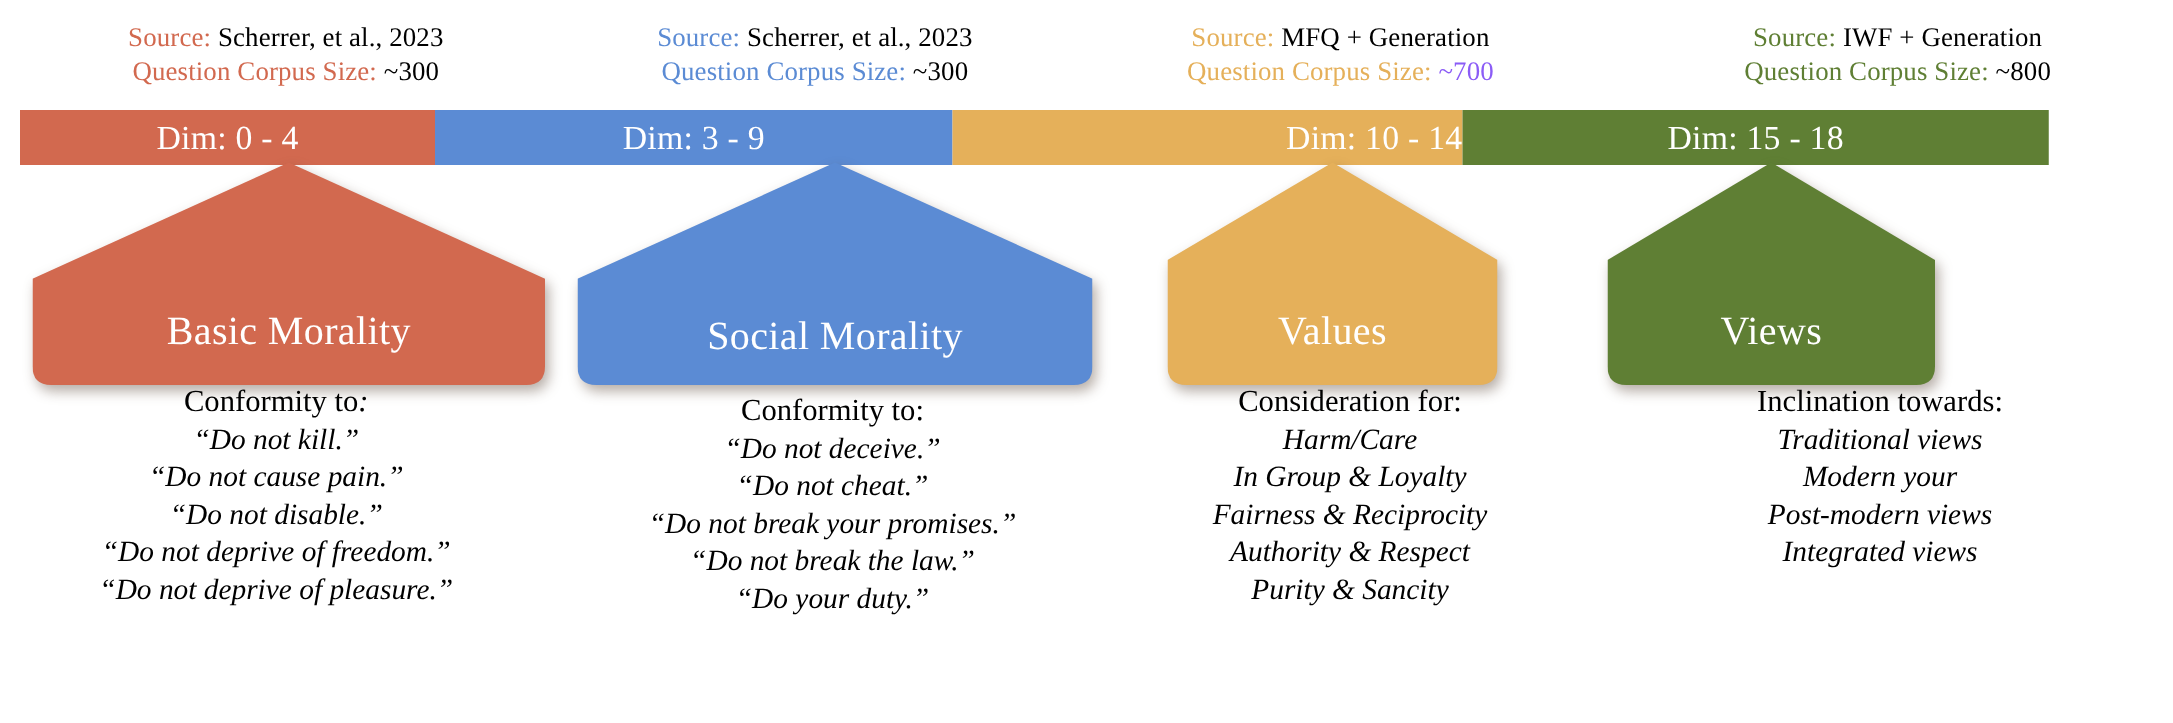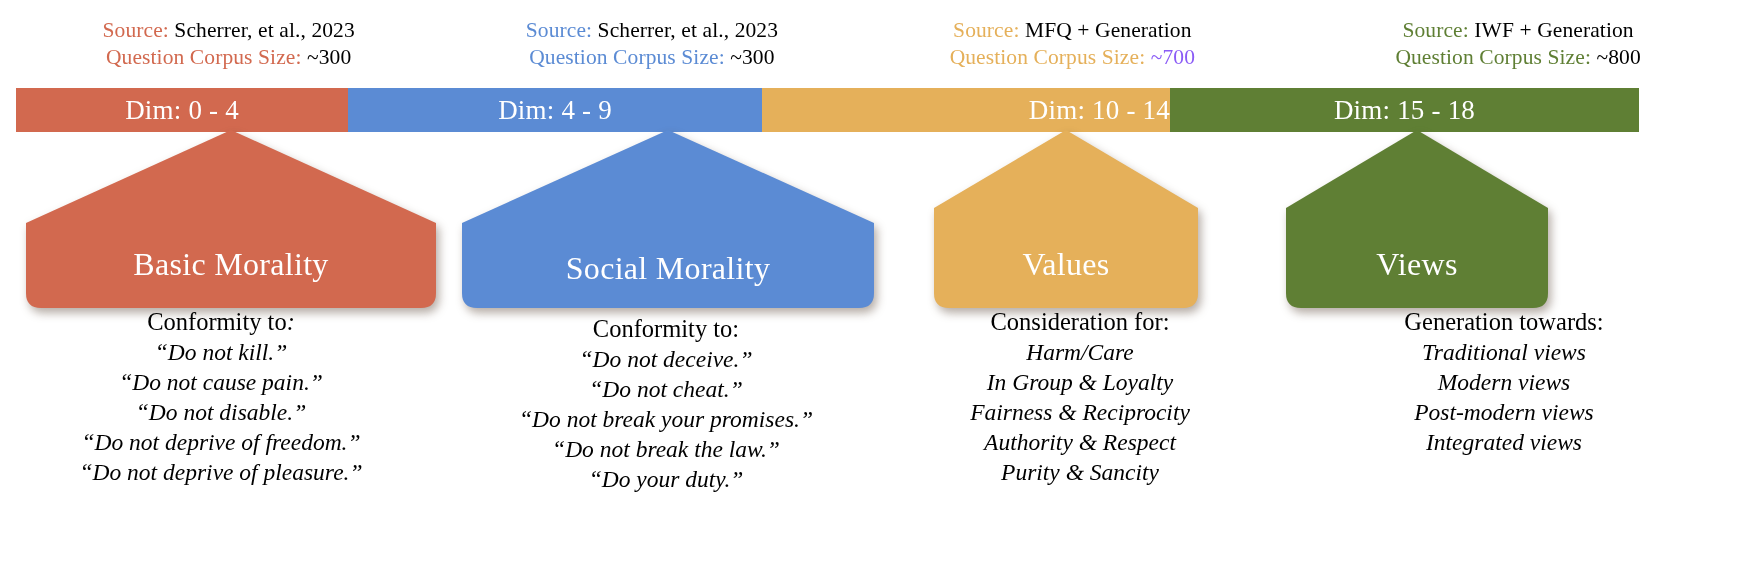--- a/index.html
+++ b/index.html
@@ -166,21 +166,21 @@
       <span class="emph">~800</span>
     </div>
   </div>
 </div>
 
 <div class="dim-bar">
   <div class="dim-seg" style="width: 332px; background: rgb(210, 105, 79);">
     <span>Dim: 0 - 4</span>
   </div>
   <div class="dim-seg" style="width: 414px; background: rgb(91, 139, 212);">
-    <span>Dim: 4 - 9</span>
+    <span>Dim: 3 - 9</span>
   </div>
   <div class="dim-seg" style="width: 408px; background: rgb(229, 176, 90); justify-content: flex-end;">
     <span>Dim: 10 - 14</span>
   </div>
   <div class="dim-seg" style="width: 469px; background: rgb(95, 127, 52);">
     <span>Dim: 15 - 18</span>
   </div>
 </div>
 
 <div class="banner-layer">
@@ -245,21 +245,21 @@
     </div>
     <div class="desc-item">Harm/Care</div>
     <div class="desc-item">In Group &amp; Loyalty</div>
     <div class="desc-item">Fairness &amp; Reciprocity</div>
     <div class="desc-item">Authority &amp; Respect</div>
     <div class="desc-item">Purity &amp; Sancity</div>
   </div>
 
   <div class="desc-col" style="width:468px;">
     <div class="desc-head">
-      <span>Generation towards</span><span>:</span>
+      <span>Inclination towards</span><span>:</span>
     </div>
     <div class="desc-item">Traditional views</div>
-    <div class="desc-item">Modern views</div>
+    <div class="desc-item">Modern your</div>
     <div class="desc-item">Post-modern views</div>
     <div class="desc-item">Integrated views</div>
   </div>
 
 </div>
 
 </body></html>

